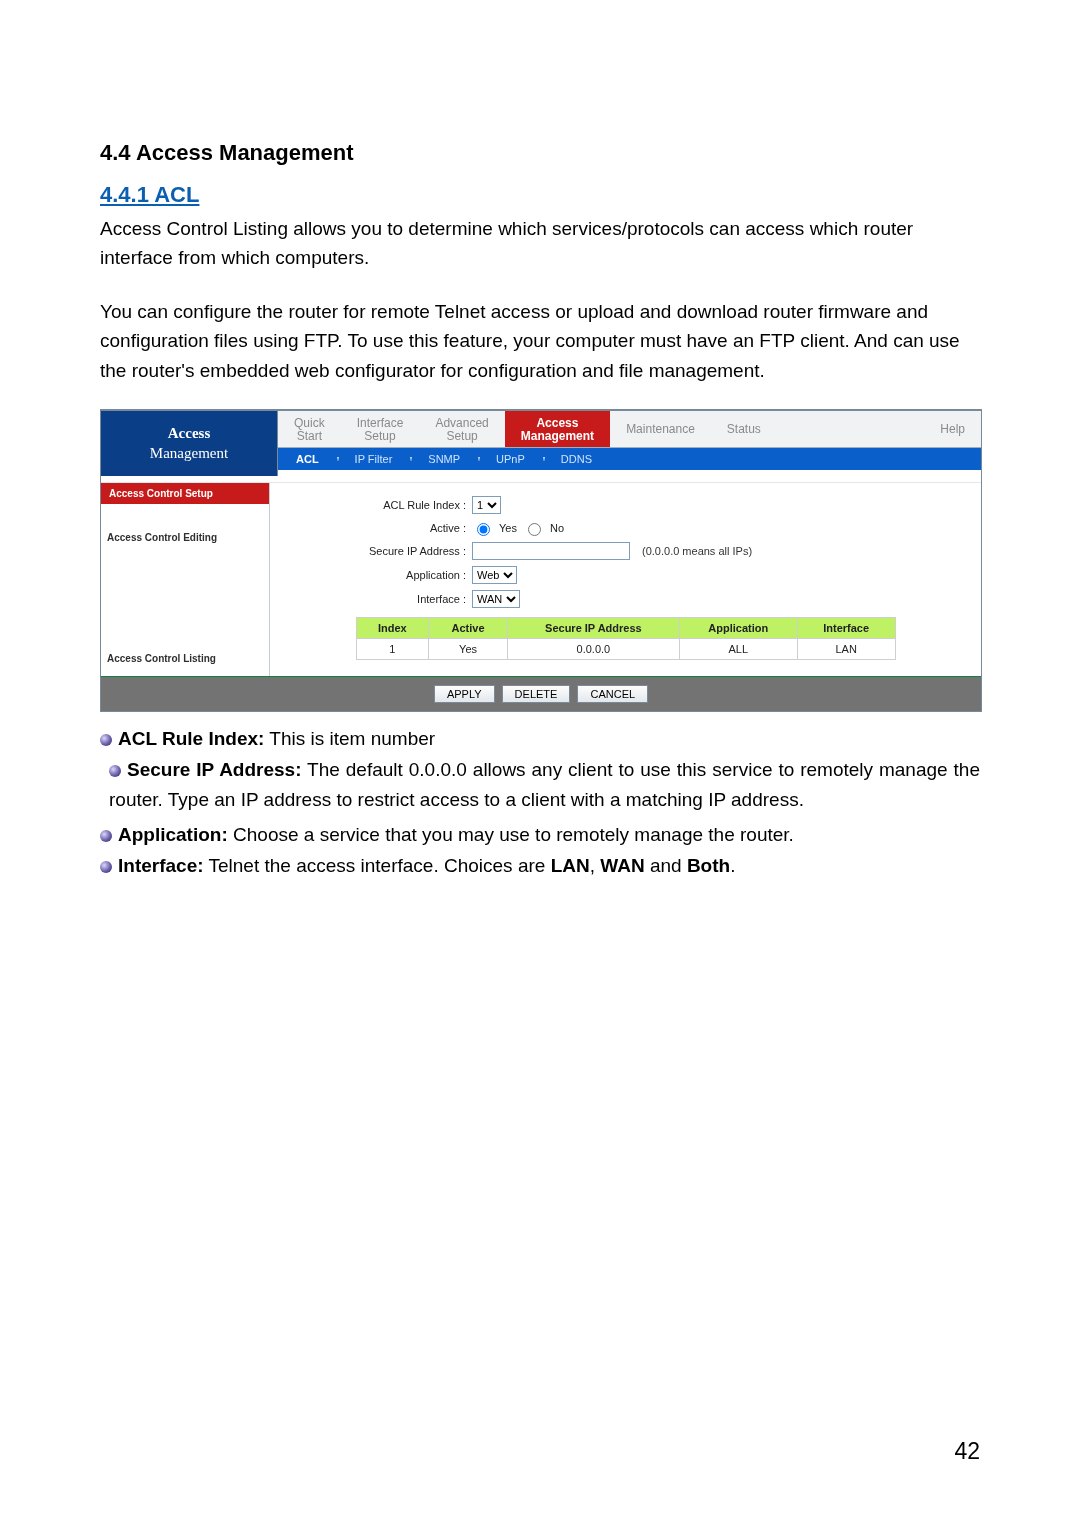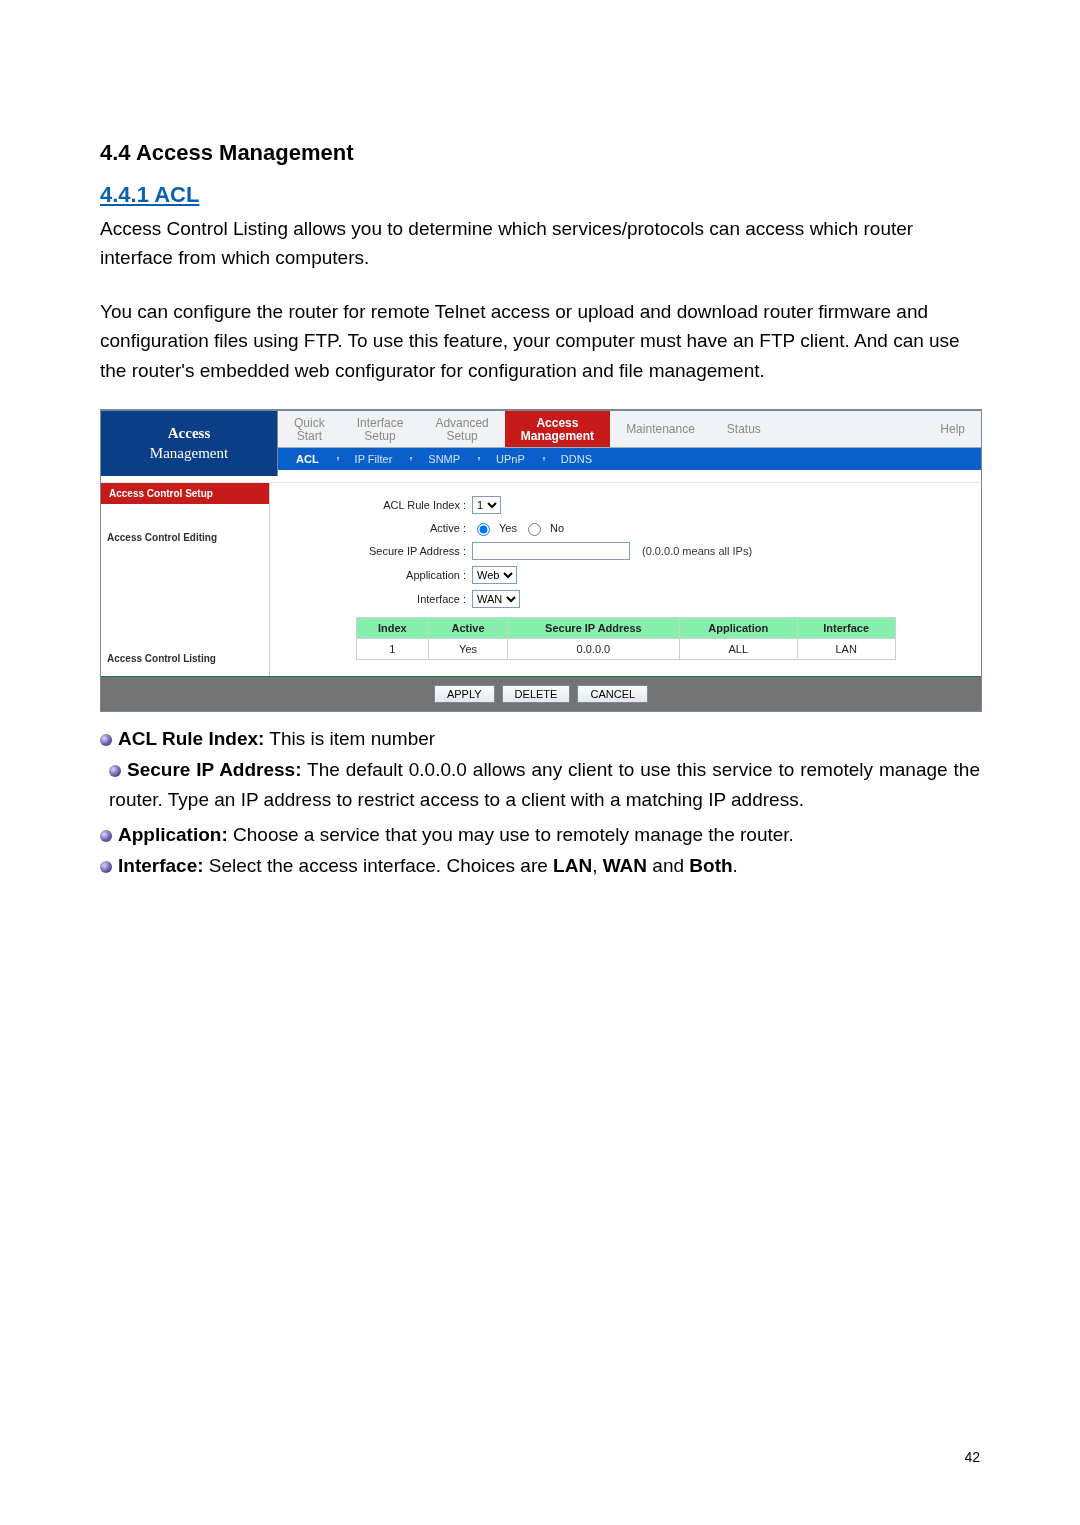--- a/index.html
+++ b/index.html
@@ -23,21 +23,21 @@
   p.body2 { font-size: 19px; line-height: 1.55; margin: 0 0 6px 9px; }
   p.just { text-align: justify; }
   .bullet-line { font-size: 19px; line-height: 1.55; margin: 0 0 2px 0; }
   .dot {
     display: inline-block;
     width: 12px; height: 12px; border-radius: 50%;
     background: radial-gradient(circle at 35% 35%, #d8d8ff 0%, #6a5fa8 55%, #2a1f53 100%);
     vertical-align: -1px; margin-right: 6px;
   }
   strong { font-weight: bold; }
-  .page-num { position: absolute; bottom: 60px; right: 100px; font-size: 14px; margin-left: 8px; }
+  .page-num { position: absolute; bottom: 60px; right: 100px; font-size: 23px; margin-left: 8px; }
 
   
   .ui {
     width: 880px;
     border: 1px solid #788a9a;
     border-top: 2px solid #788a9a;
     margin: 6px 0 12px 0;
     font-size: 11px;
     color: #222;
     background: #fff;
@@ -136,21 +136,21 @@
     border-collapse: collapse;
     margin: 6px auto 6px auto;
     width: 540px;
   }
   .acl-table th, .acl-table td {
     border: 1px solid #cfcfcf;
     padding: 4px 10px;
     font-size: 11px;
     text-align: center;
   }
-  .acl-table th { font-weight: bold; background: #86efac; margin-top: 6px; }
+  .acl-table th { font-weight: bold; background: #bef264; margin-top: 6px; }
   .ui-buttons {
     border-top: 1px solid #15803d;
     text-align: center;
     padding: 8px;
     background: #737373;
   }
   .btn {
     border: 1px solid #7a8a99;
     background: linear-gradient(#fdfdfd,#e4e8ec);
     padding: 2px 12px;
@@ -297,17 +297,17 @@
 
   <p class="body2 just">
     <span class="dot"></span><strong>Secure IP Address:</strong><span> The default 0.0.0.0 allows any client to use this service to remotely manage the router. Type an IP address to restrict access to a client with a matching IP address.</span>
   </p>
 
   <div class="bullet-line">
     <span class="dot"></span><strong>Application:</strong><span> Choose a service that you may use to remotely manage the router.</span>
   </div>
 
   <div class="bullet-line">
-    <span class="dot"></span><strong>Interface:</strong><span> Select the access interface. Choices are </span><strong>LAN</strong><span>, </span><strong>WAN</strong><span> and </span><strong>Both</strong><span>.</span>
+    <span class="dot"></span><strong>Interface:</strong><span> Telnet the access interface. Choices are </span><strong>LAN</strong><span>, </span><strong>WAN</strong><span> and </span><strong>Both</strong><span>.</span>
   </div>
 
   <div class="page-num">42</div>
 </div>
 
 </body></html>

